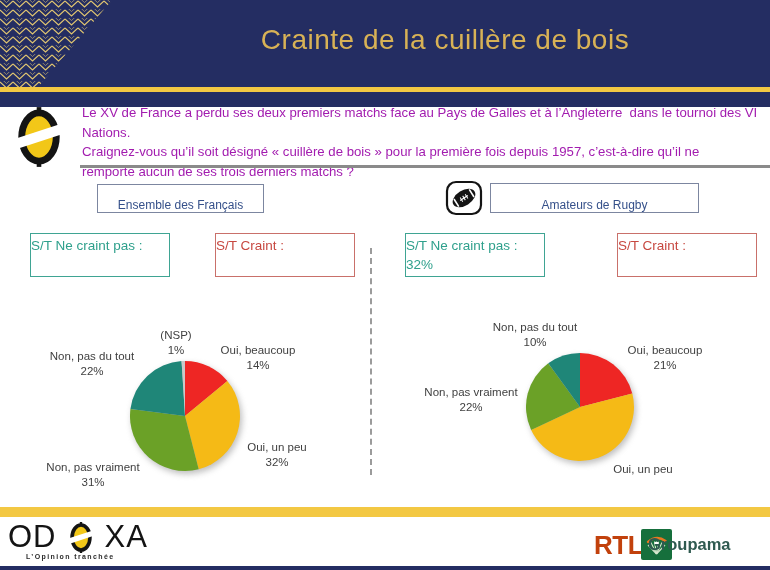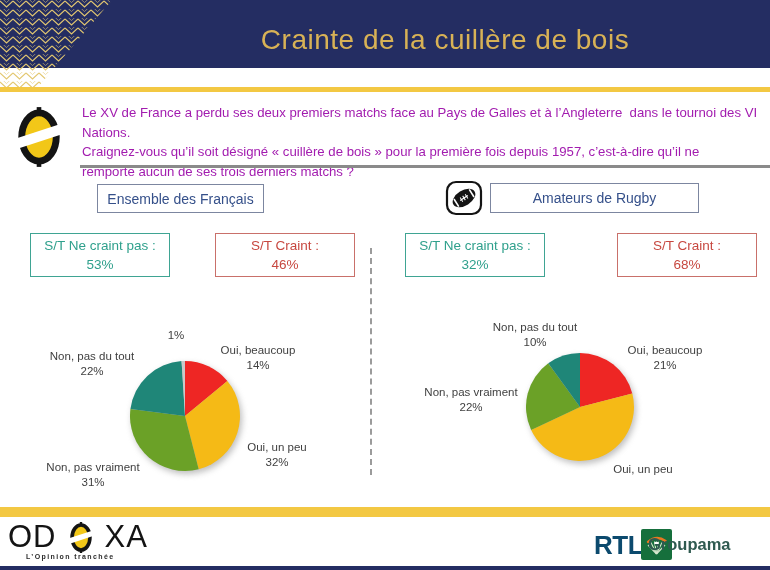--- a/index.html
+++ b/index.html
@@ -1,41 +1,41 @@
 <!DOCTYPE html>
 <html><head>
 <meta charset="utf-8">
 <style>
   html,body{margin:0;padding:0;}
   body{width:770px;height:570px;position:relative;background:#ffffff;
        font-family:"Liberation Sans",sans-serif;overflow:hidden;}
   .abs{position:absolute;}
 
   
-  .header{left:0;top:0;width:770px;height:68px;background:#242D62;}
+  .header{left:0;top:0;width:770px;height:107px;background:#242D62;}
   .chevrons{left:0;top:0;}
   .title{left:120px;top:24px;width:650px;text-align:center;color:#D8B256;
          font-size:28px;letter-spacing:.5px;}
   .gold-line{left:0;top:87px;width:770px;height:5px;background:#F3C843;}
 
   
   .q-icon{left:16px;top:106px;}
   .q-text{left:82px;top:103px;width:684px;font-size:13.2px;line-height:19.5px;
           color:#a21caf;white-space:pre-wrap;}
   .q-underline{left:80px;top:165px;width:690px;height:3px;background:#8A8A8A;}
 
   
-  .group-box{border:1px solid #7C86A0;color:#35508A;font-size:14px;
-             display:flex;align-items:center;justify-content:center;background:#fff;}
+  .group-box{border:1px solid #7C86A0;color:#35508A;font-size:12px;
+             display:flex;align-items:flex-end;justify-content:center;background:#fff;}
   .group-left{left:97px;top:184px;width:165px;height:27px;}
   .group-right{left:490px;top:183px;width:207px;height:28px;}
   .rugby-icon{left:445px;top:180px;}
 
   
-  .sum-box{width:138px;height:40px;border:1.5px solid;text-align:center;
+  .sum-box{width:138px;height:40px;border:1.5px solid;text-align:left;
            font-size:13.5px;line-height:19px;padding-top:2px;background:#fff;}
   .sum-teal{color:#2FA08C;border-color:#3FA493;}
   .sum-red{color:#C74840;border-color:#C9706A;}
   .sum-0{left:30px;top:233px;}
   .sum-1{left:215px;top:233px;}
   .sum-2{left:405px;top:233px;}
   .sum-3{left:617px;top:233px;}
 
   .divider{left:370px;top:248px;height:227px;width:0;border-left:2px dashed #7a7a7a;opacity:.75;}
 
@@ -53,21 +53,21 @@
   .r-pasdutout{left:470px;top:320px;}
   .r-beaucoup{left:600px;top:343px;}
   .r-pasvraiment{left:406px;top:385px;}
   .r-unpeu{left:578px;top:462px;}
 
   
   .f-goldbar{left:0;top:507px;width:770px;height:10px;background:#F3C843;}
   .odoxa{left:8px;top:519px;display:flex;align-items:center;gap:11px;
          font-size:31px;color:#141414;letter-spacing:1px;font-weight:500;}
   .tagline{left:26px;top:553px;font-size:7px;letter-spacing:1.4px;color:#2b2b2b;font-weight:bold;}
-  .rtl{left:594px;top:530px;font-size:26px;font-weight:800;color:#0c4a6e;letter-spacing:-.5px;}
+  .rtl{left:594px;top:530px;font-size:26px;font-weight:800;color:#c2410c;letter-spacing:-.5px;}
   .grp-square{left:641px;top:529px;}
   .grp-text{left:648px;top:535px;font-size:16.5px;font-weight:700;color:#2F5A50;}
   .bottom-bar{left:0;top:566px;width:770px;height:4px;background:#242D62;}
 </style>
 </head>
 <body>
 
 <div class="abs header">
   <svg class="abs chevrons" width="120" height="87">
     <defs>
@@ -110,52 +110,50 @@
     <line x1="14.5" y1="18" x2="23.5" y2="18" stroke="#ffffff" stroke-width="1.2"></line>
     <path d="M16,15.5 v5 M19,15.5 v5 M22,15.5 v5" stroke="#ffffff" stroke-width="1"></path>
   </g>
 </svg>
 <div class="abs group-box group-right">
   <span>Amateurs de Rugby</span>
 </div>
 
 <div class="abs sum-box sum-teal sum-0">
   <div>S/T Ne craint pas :</div>
-  <div>53%</div>
 </div>
 <div class="abs sum-box sum-red sum-1">
   <div>S/T Craint :</div>
-  <div>46%</div>
 </div>
 <div class="abs sum-box sum-teal sum-2">
   <div>S/T Ne craint pas :</div>
   <div>32%</div>
 </div>
 <div class="abs sum-box sum-red sum-3">
   <div>S/T Craint :</div>
-  <div>68%</div>
 </div>
 
 <div class="abs divider"></div>
 
 <svg class="abs pie pie-left" width="112" height="112" viewBox="-56 -56 112 112">
     <path d="M0,0 L0.00,-55.00 A55,55 0 0 1 42.38,-35.06 Z" fill="#EE2624"></path>
     <path d="M0,0 L42.38,-35.06 A55,55 0 0 1 13.68,53.27 Z" fill="#F5BA16"></path>
     <path d="M0,0 L13.68,53.27 A55,55 0 0 1 -54.57,-6.89 Z" fill="#6BA127"></path>
     <path d="M0,0 L-54.57,-6.89 A55,55 0 0 1 -3.45,-54.89 Z" fill="#1F8678"></path>
     <path d="M0,0 L-3.45,-54.89 A55,55 0 0 1 0.00,-55.00 Z" fill="#C9C9C9"></path>
   </svg>
 <svg class="abs pie pie-right" width="110" height="110" viewBox="-55 -55 110 110">
     <path d="M0,0 L0.00,-54.00 A54,54 0 0 1 52.30,-13.43 Z" fill="#EE2624"></path>
     <path d="M0,0 L52.30,-13.43 A54,54 0 0 1 -48.86,22.99 Z" fill="#F5BA16"></path>
     <path d="M0,0 L-48.86,22.99 A54,54 0 0 1 -31.74,-43.69 Z" fill="#6BA127"></path>
     <path d="M0,0 L-31.74,-43.69 A54,54 0 0 1 -0.00,-54.00 Z" fill="#1F8678"></path>
   </svg>
 
 <div class="abs plabel l-nsp">
+  <div>(NSP)</div>
   <div>1%</div>
 </div>
 <div class="abs plabel l-beaucoup">
   <div>Oui, beaucoup</div>
   <div>14%</div>
 </div>
 <div class="abs plabel l-pasdutout">
   <div>Non, pas du tout</div>
   <div>22%</div>
 </div>

